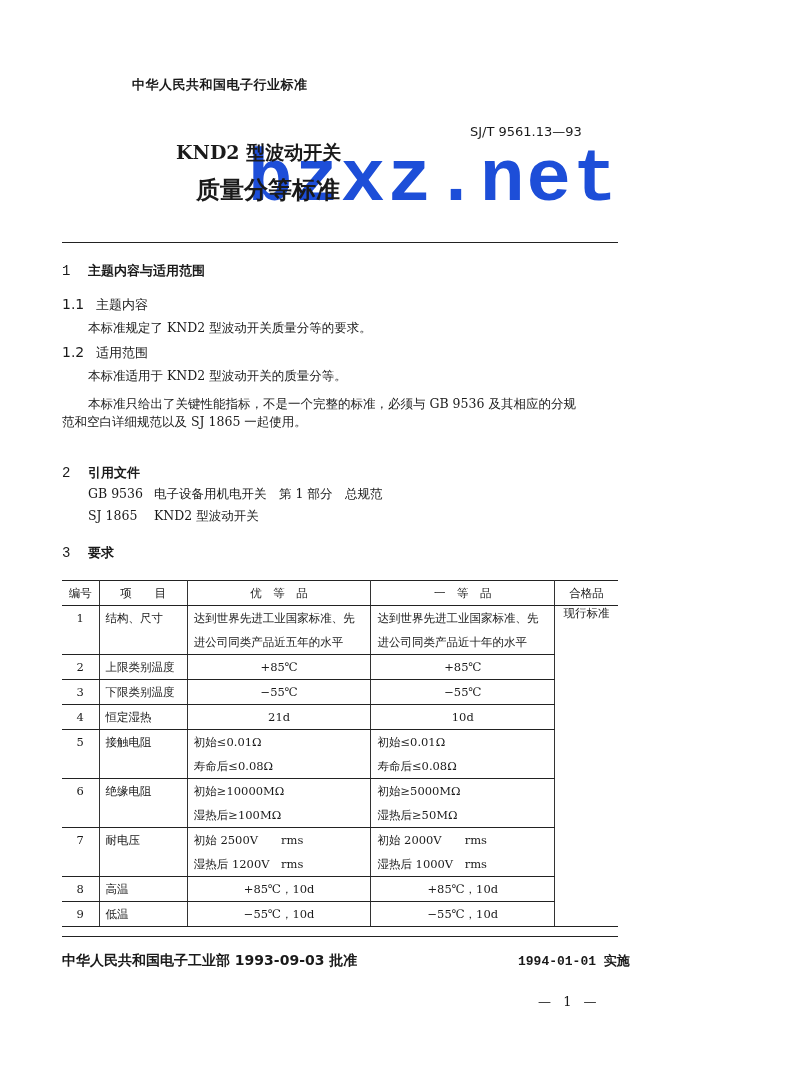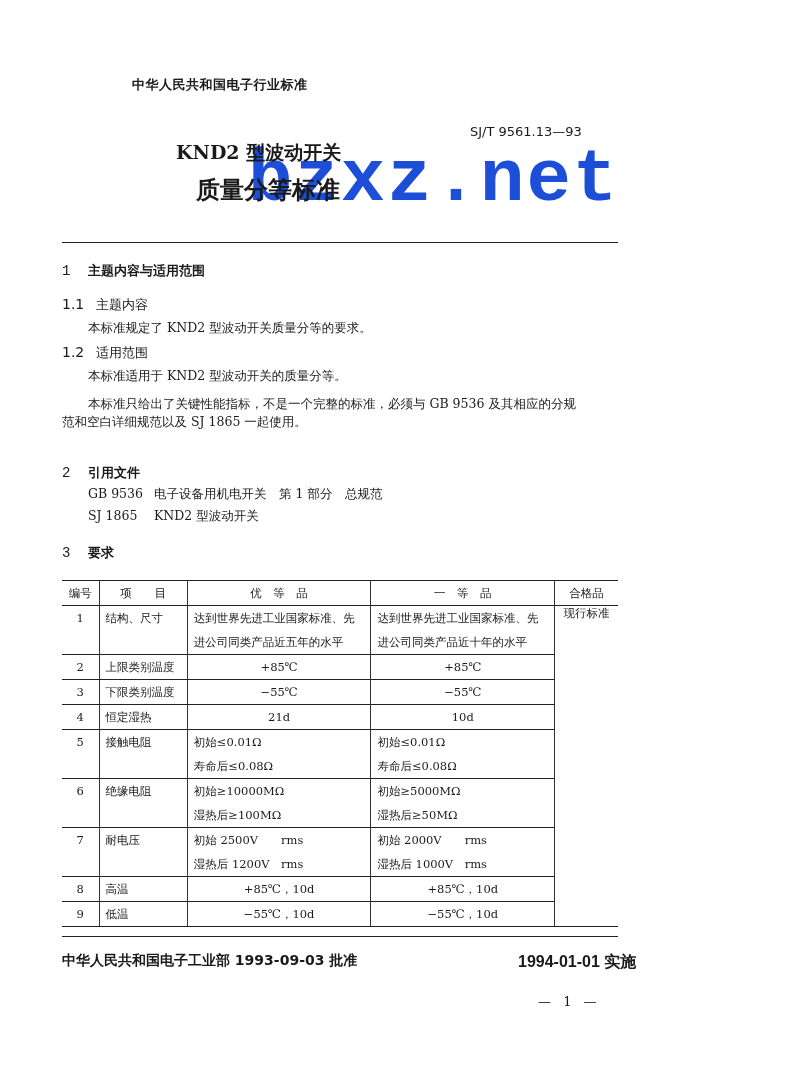--- a/index.html
+++ b/index.html
@@ -26,21 +26,21 @@
   .c-no { width:24px; text-align:center; border-right:1px solid #333; }
   .c-item { width:74px; border-right:1px solid #333; }
   .c-a { width:168px; border-right:1px solid #333; }
   .c-b { width:168px; border-right:1px solid #333; }
   .c-c { width:50px; }
   td.center { text-align:center; }
   .line { line-height:24px; }
   td.lastcol { border-top:none !important; border-bottom:1.2px solid #222; vertical-align:middle; text-align:center; }
   .bottom-rule { position:absolute; left:62px; top:936px; width:556px; border-top:1.6px solid #222; }
   .footer-left { left:62px; top:952px; font-family:"DejaVu Sans", sans-serif; font-weight:bold; font-size:14px; }
-  .footer-right { left:518px; top:952px; font-family:Liberation Sans, sans-serif; font-weight:bold; font-size:16px; }
+  .footer-right { left:518px; top:952px; font-family:Liberation Mono, monospace; font-weight:bold; font-size:13px; }
   .page-no { left:538px; top:994px; font-size:13px; letter-spacing:4px; }
 </style>
 </head>
 <body>
 
 <div class="watermark">bzxz.net</div>
 
 <div class="abs std-org">中华人民共和国电子行业标准</div>
 <div class="abs std-code">SJ/T 9561.13—93</div>
 <div class="abs title1">KND2 型波动开关</div>

